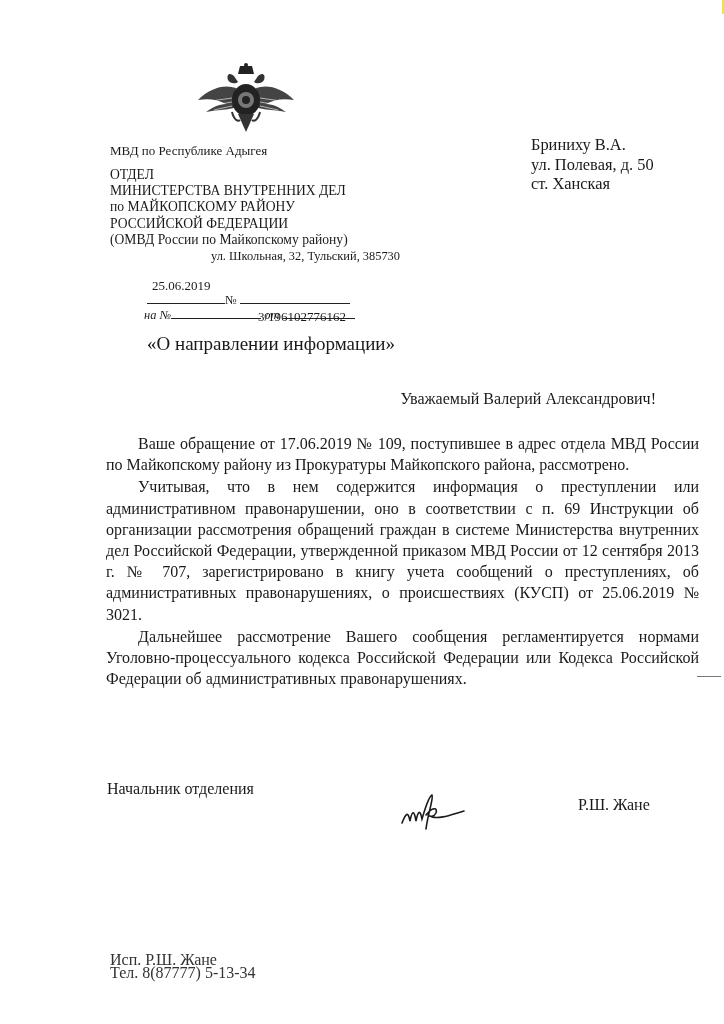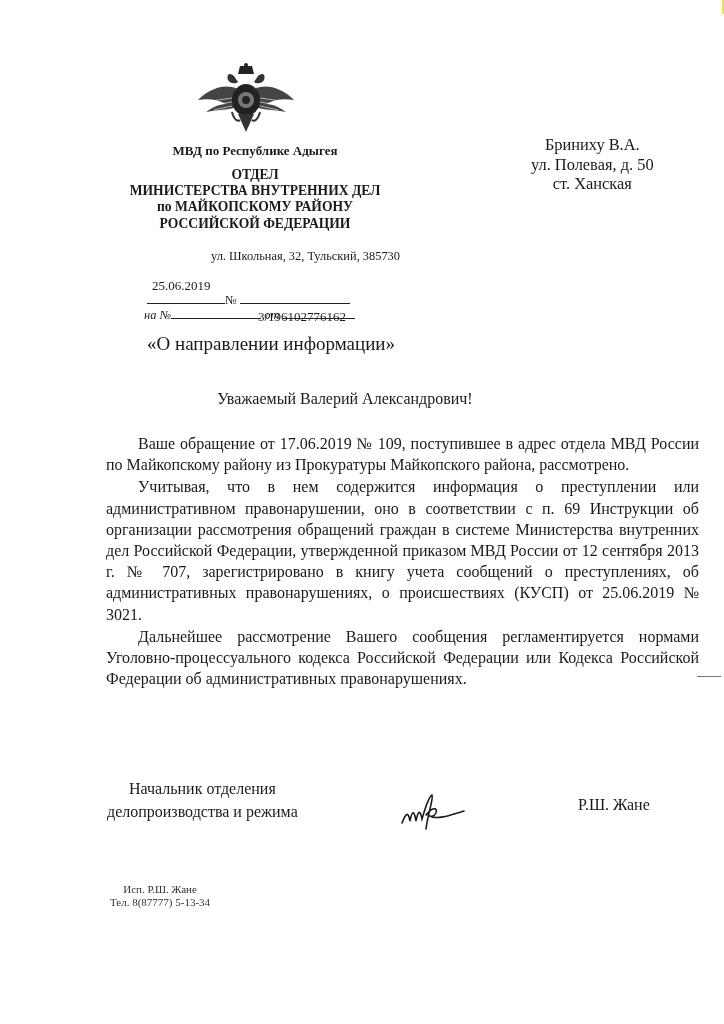--- a/index.html
+++ b/index.html
@@ -1,40 +1,40 @@
 <!DOCTYPE html>
 <html><head>
 <meta charset="utf-8">
 <style>
   html, body { margin: 0; padding: 0; }
   body {
     width: 724px; height: 1024px; background: #ffffff; position: relative; overflow: hidden;
     font-family: "Liberation Serif", "DejaVu Serif", serif; color: #1a1a1a;
   }
-  .abs { position: absolute; text-align: center; }
+  .abs { position: absolute; }
   .emblem { left: 196px; top: 62px; width: 100px; height: 78px; }
-  .hdr { left: 110px; width: 290px; font-weight: bold; }
+  .hdr { left: 110px; width: 290px; font-weight: normal; }
   .hdr-region { top: 143px; font-size: 13px; }
   .hdr-block { top: 167px; font-size: 13.6px; line-height: 16.2px; }
   .hdr-addr { left: 110px; width: 290px; top: 249px; text-align: right; font-size: 12.4px; font-weight: normal; }
   .date { left: 152px; top: 278px; font-size: 13px; }
   .regnum { left: 258px; top: 276px; font-size: 13px; margin-top: 33px; }
   .line-row { font-size: 12.4px; }
   .ul { display: inline-block; border-bottom: 1px solid #222; vertical-align: baseline; height: 11px; }
   .row1 { left: 147px; top: 292px; }
   .row2 { left: 144px; top: 307px; font-style: italic; }
   .subject { left: 147px; top: 333px; font-size: 19px; }
   .addressee { left: 531px; top: 135px; font-size: 16.4px; line-height: 19.5px; }
-  .greeting { left: 0; width: 656px; text-align: center; top: 390px; font-size: 16px; margin-left: 17px; }
+  .greeting { left: 0; width: 656px; text-align: right; top: 390px; font-size: 16px; }
   .body-text { left: 105px; width: 595px; top: 432px; font-size: 16px; line-height: 21.2px; text-align: justify; }
   .body-text p { margin: 1px; text-indent: 32px; }
   .sign-left { left: 107px; top: 777px; font-size: 16px; line-height: 23px; }
   .signature { left: 398px; top: 793px; width: 70px; height: 40px; }
   .sign-name { left: 578px; top: 796px; font-size: 16px; }
-  .footer { left: 110px; top: 883px; font-size: 11px; line-height: 13px; color: #333; }
+  .footer { left: 110px; top: 953px; font-size: 16px; line-height: 13px; color: #333; }
   .scan-mark { right: 0; top: 0; width: 2px; height: 14px; background: #f2e14a; }
   .dash-mark { left: 697px; top: 676px; width: 24px; height: 1px; background: #777; }
 </style>
 </head>
 <body>
 
 <div class="abs emblem">
   <svg width="100" height="78" viewBox="0 0 100 78">
 
     <path d="M44 4 L56 4 L58 12 L42 12 Z" fill="#222"></path>
@@ -58,20 +58,21 @@
   </svg>
 </div>
 
 <div class="abs hdr hdr-region">МВД по Республике Адыгея</div>
 
 <div class="abs hdr hdr-block">
   <div>ОТДЕЛ</div>
   <div>МИНИСТЕРСТВА ВНУТРЕННИХ ДЕЛ</div>
   <div>по МАЙКОПСКОМУ РАЙОНУ</div>
   <div>РОССИЙСКОЙ ФЕДЕРАЦИИ</div>
+  <div>(ОМВД России по Майкопскому району)</div>
 </div>
 
 <div class="abs hdr-addr">ул. Школьная, 32, Тульский, 385730</div>
 
 <div class="abs date">25.06.2019</div>
 <div class="abs regnum">3/196102776162</div>
 
 <div class="abs line-row row1">
   <span class="ul" style="width:78px"></span><span>№</span>
   <span class="ul" style="width:110px"></span>
@@ -94,21 +95,20 @@
 <div class="abs greeting">Уважаемый Валерий Александрович!</div>
 
 <div class="abs body-text">
   <p>Ваше обращение от 17.06.2019 № 109, поступившее в адрес отдела МВД России по Майкопскому району из Прокуратуры Майкопского района, рассмотрено.</p>
   <p>Учитывая, что в нем содержится информация о преступлении или административном правонарушении, оно в соответствии с п. 69 Инструкции об организации рассмотрения обращений граждан в системе Министерства внутренних дел Российской Федерации, утвержденной приказом МВД России от 12 сентября 2013 г. № 707, зарегистрировано в книгу учета сообщений о преступлениях, об административных правонарушениях, о происшествиях (КУСП) от 25.06.2019 № 3021.</p>
   <p>Дальнейшее рассмотрение Вашего сообщения регламентируется нормами Уголовно-процессуального кодекса Российской Федерации или Кодекса Российской Федерации об административных правонарушениях.</p>
 </div>
 
 <div class="abs sign-left">
   <div>Начальник отделения</div>
-  <div>делопроизводства и режима</div>
 </div>
 
 <div class="abs signature">
   <svg width="70" height="40" viewBox="0 0 70 40">
     <path d="M4 30 C8 20 10 18 12 28 C14 18 16 16 18 28 C20 18 22 16 24 26 C26 20 30 4 34 2 C36 4 30 20 28 36 M28 22 C34 14 40 14 38 20 C36 24 32 24 30 22 M34 24 C42 26 52 22 66 18" stroke="#1a1a1a" stroke-width="1.6" fill="none" stroke-linecap="round"></path>
   </svg>
 </div>
 
 <div class="abs sign-name">Р.Ш. Жане</div>
 

